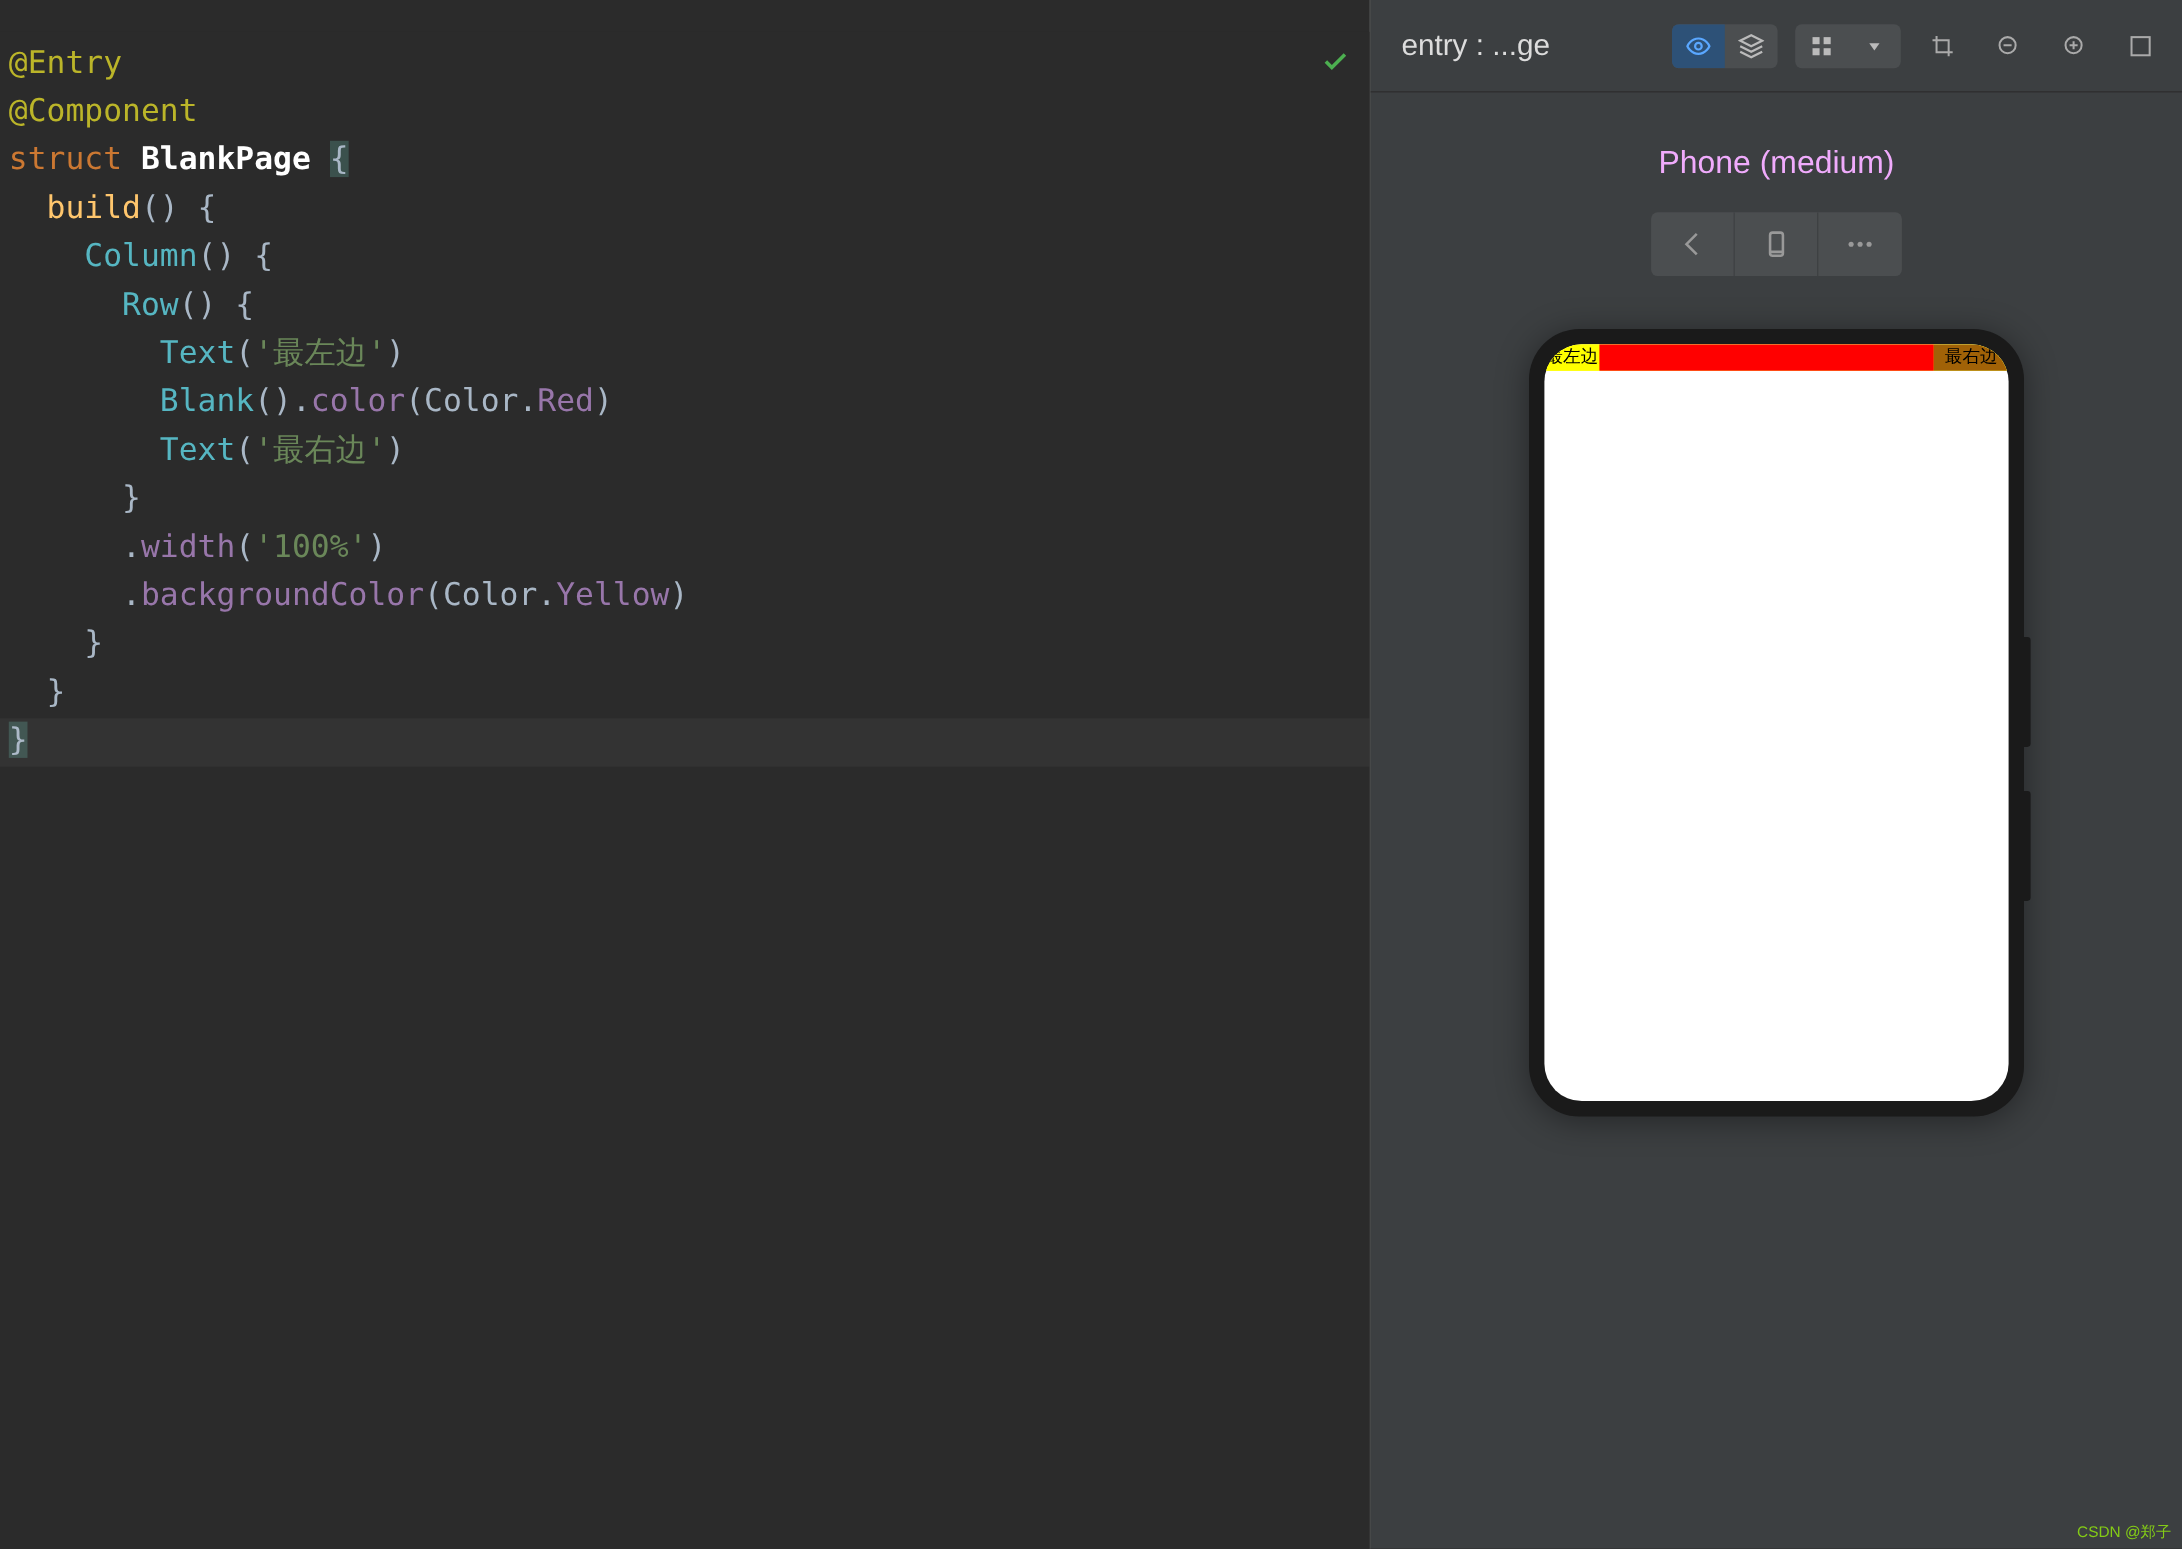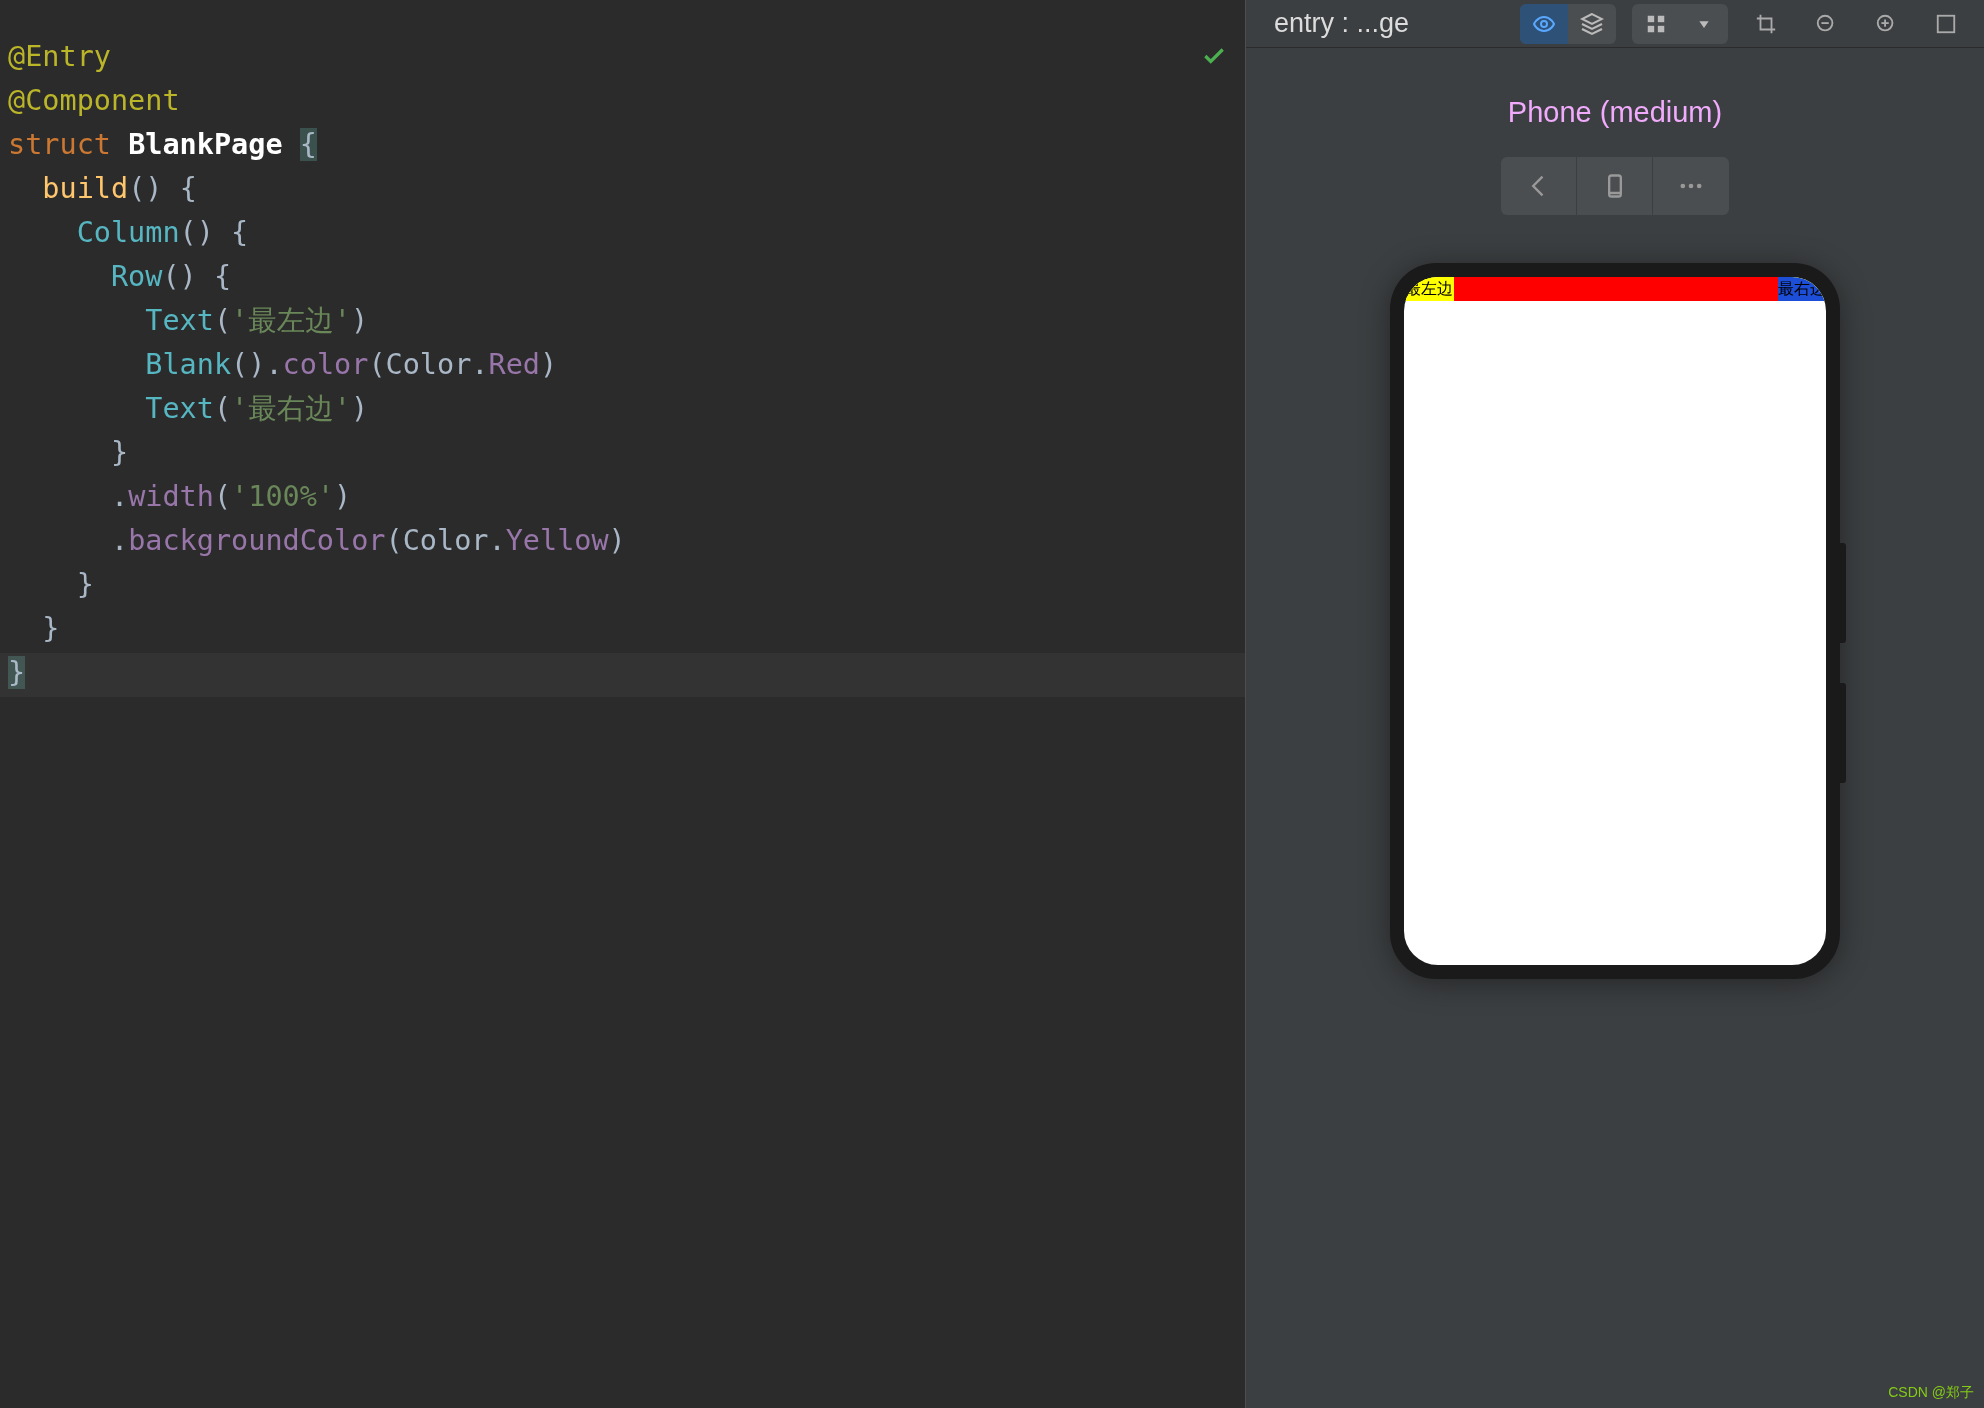--- a/index.html
+++ b/index.html
@@ -62,21 +62,21 @@
 
     .preview-pane {
       flex: 1;
       height: 100%;
       background: #3c3f41;
       border-left: 1px solid #4e4e4e;
       display: flex;
       flex-direction: column;
     }
     .preview-toolbar {
-      height: 48px;
+      height: 84px;
       display: flex;
       align-items: center;
       padding: 0 16px 0 28px;
       gap: 16px;
       border-bottom: 1px solid #2b2b2b;
     }
     .preview-title {
       color: #dcdcdc;
       font-size: 27px;
       font-family: -apple-system, sans-serif;
@@ -184,23 +184,23 @@
       color: #000;
       padding: 2px 1px;
       font-size: 16px;
       line-height: 20px;
     }
     .app-blank {
       flex: 1;
       background: #ff0000;
     }
     .app-text-right {
-      background: #1d4ed8;
+      background: #a16207;
       color: #000;
-      padding: 2px 0;
+      padding: 2px 10px;
       font-size: 16px;
       line-height: 20px;
     }
     .watermark {
       position: absolute;
       bottom: 6px;
       right: 10px;
       color: #84cc16;
       font-size: 14px;
       font-family: sans-serif;

